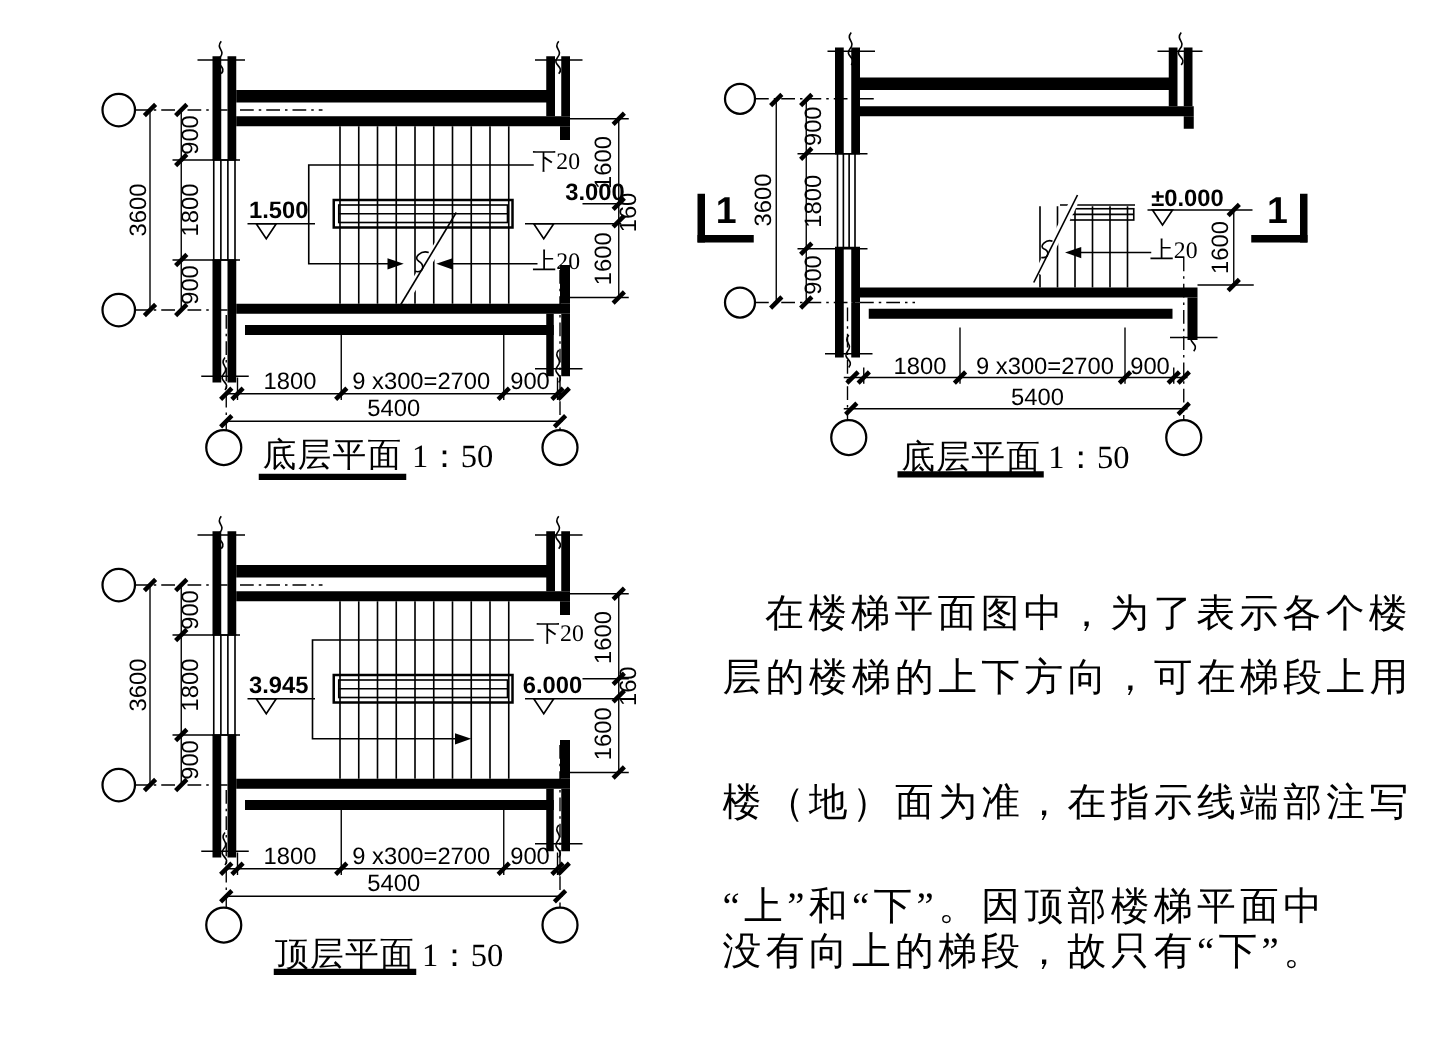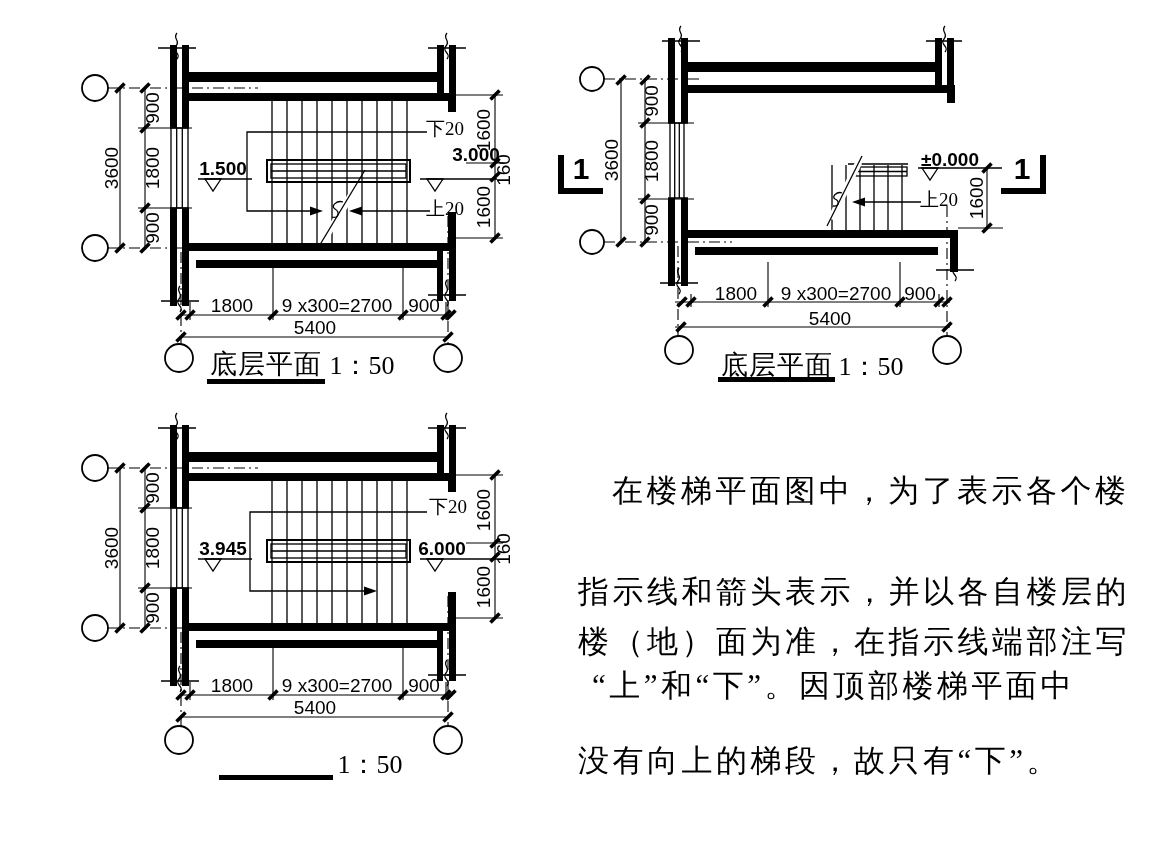--- a/index.html
+++ b/index.html
@@ -342,21 +342,22 @@
       <div class="lbl dim rot" style="left: 484px; top: 510px;">1600</div>
       <div class="lbl dim rot" style="left: 504px; top: 549px;">160</div>
       <div class="lbl dim rot" style="left: 484px; top: 587px;">1600</div>
       <div class="lbl dim ctr" style="left: 232px; top: 686px;">1800</div>
       <div class="lbl dim ctr" style="left: 337px; top: 686px;">9 x300=2700</div>
       <div class="lbl dim ctr" style="left: 424px; top: 686px;">900</div>
       <div class="lbl dim ctr" style="left: 315px; top: 708px;">5400</div>
       <div class="lbl elev ctr" style="left: 223px; top: 549px;">3.945</div>
       <div class="lbl elev ctr" style="left: 442px; top: 549px;">6.000</div>
       <div class="lbl dir ctr" style="left: 448px; top: 507px;">下20</div>
+      <div class="lbl title ctr" style="left: 276px; top: 763px;">顶层平面</div>
       <div class="lbl scale ctr" style="left: 370px; top: 764px;">1：50</div>
       <div class="lbl para" style="left: 612px; top: 470px;">在楼梯平面图中，为了表示各个楼</div>
-      <div class="lbl para" style="left: 578px; top: 571px;">指示线和箭头表示，并以各自楼层的</div>
+      <div class="lbl para" style="left: 578px; top: 521px;">层的楼梯的上下方向，可在梯段上用</div>
       <div class="lbl para" style="left: 578px; top: 621px;">楼（地）面为准，在指示线端部注写</div>
-      <div class="lbl para" style="left: 578px; top: 665px; margin-left: 14px;">“上”和“下”。因顶部楼梯平面中</div>
+      <div class="lbl para" style="left: 578px; top: 704px;">“上”和“下”。因顶部楼梯平面中</div>
       <div class="lbl para" style="left: 578px; top: 722px; margin-top: 18px;">没有向上的梯段，故只有“下”。</div>
     </div>
 
 </div>
 
 </body></html>

